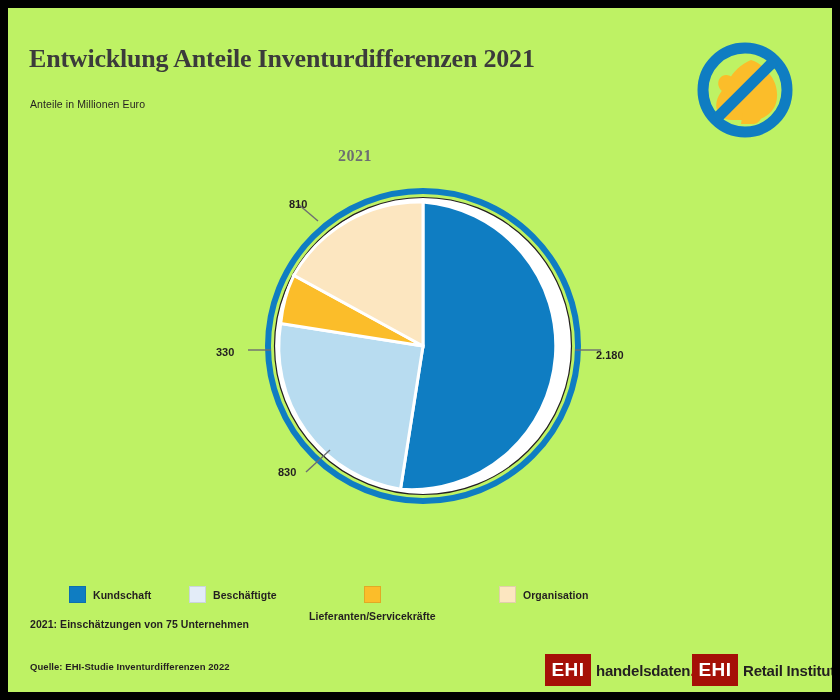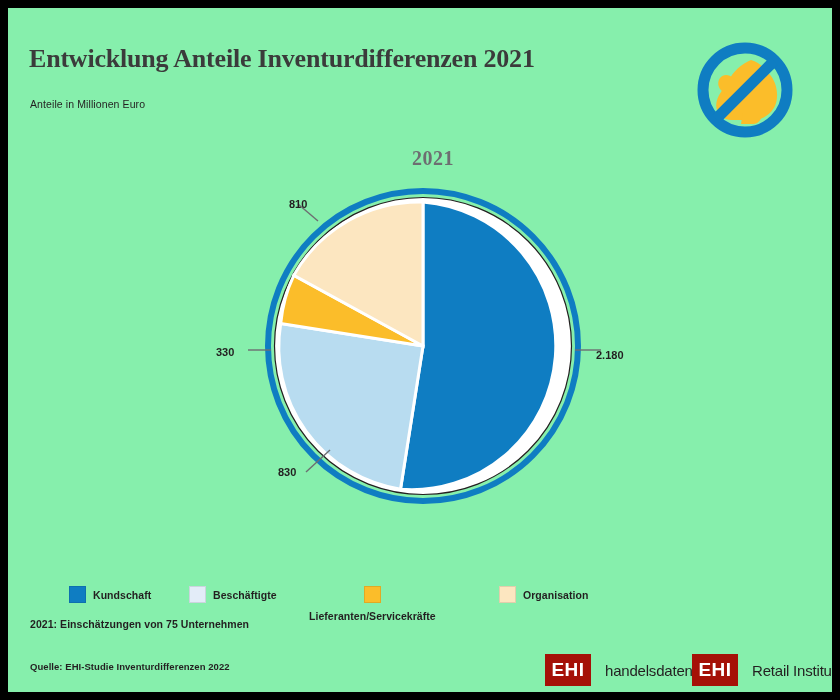--- a/index.html
+++ b/index.html
@@ -19,21 +19,21 @@
     height: 700px;
     background: #000000;
     box-sizing: border-box;
   }
   #canvas {
     position: absolute;
     left: 8px;
     top: 8px;
     width: 824px;
     height: 684px;
-    background: #86efac;
+    background: #bef264;
     box-sizing: border-box;
     overflow: hidden;
   }
 
   
   .title {
     position: absolute;
     left: 21px;
     top: 36px;
     width: 640px;
@@ -63,24 +63,24 @@
     width: 112px;
     height: 112px;
   }
 
   
   .chart-year {
     position: absolute;
     left: 330px;
     top: 139px;
     width: 190px;
-    text-align: center;
+    text-align: left;
     font-family: "Liberation Serif", serif;
     font-weight: bold;
-    font-size: 20px;
+    font-size: 16px;
     color: #6d6e71;
     letter-spacing: 0.5px;
   }
   .pie-wrap {
     position: absolute;
     left: 240px;
     top: 170px;
     width: 360px;
     height: 340px;
   }
@@ -177,23 +177,23 @@
     display: flex;
     align-items: center;
     justify-content: center;
     width: 46px;
     height: 32px;
     box-sizing: border-box;
   }
   .logo-text {
     display: flex;
     align-items: center;
-    padding-left: 14px;
+    padding-left: 5px;
     font-family: "Liberation Sans", sans-serif;
-    font-weight: normal;
+    font-weight: bold;
     font-size: 15px;
     color: #231f20;
     white-space: nowrap;
     letter-spacing: -0.2px;
   }
   .logo-text .dot { color: #a51007; }
   #logo-handelsdaten { left: 537px; top: 646px; }
   #logo-retail { left: 684px; top: 646px; }
 </style>
 </head>

